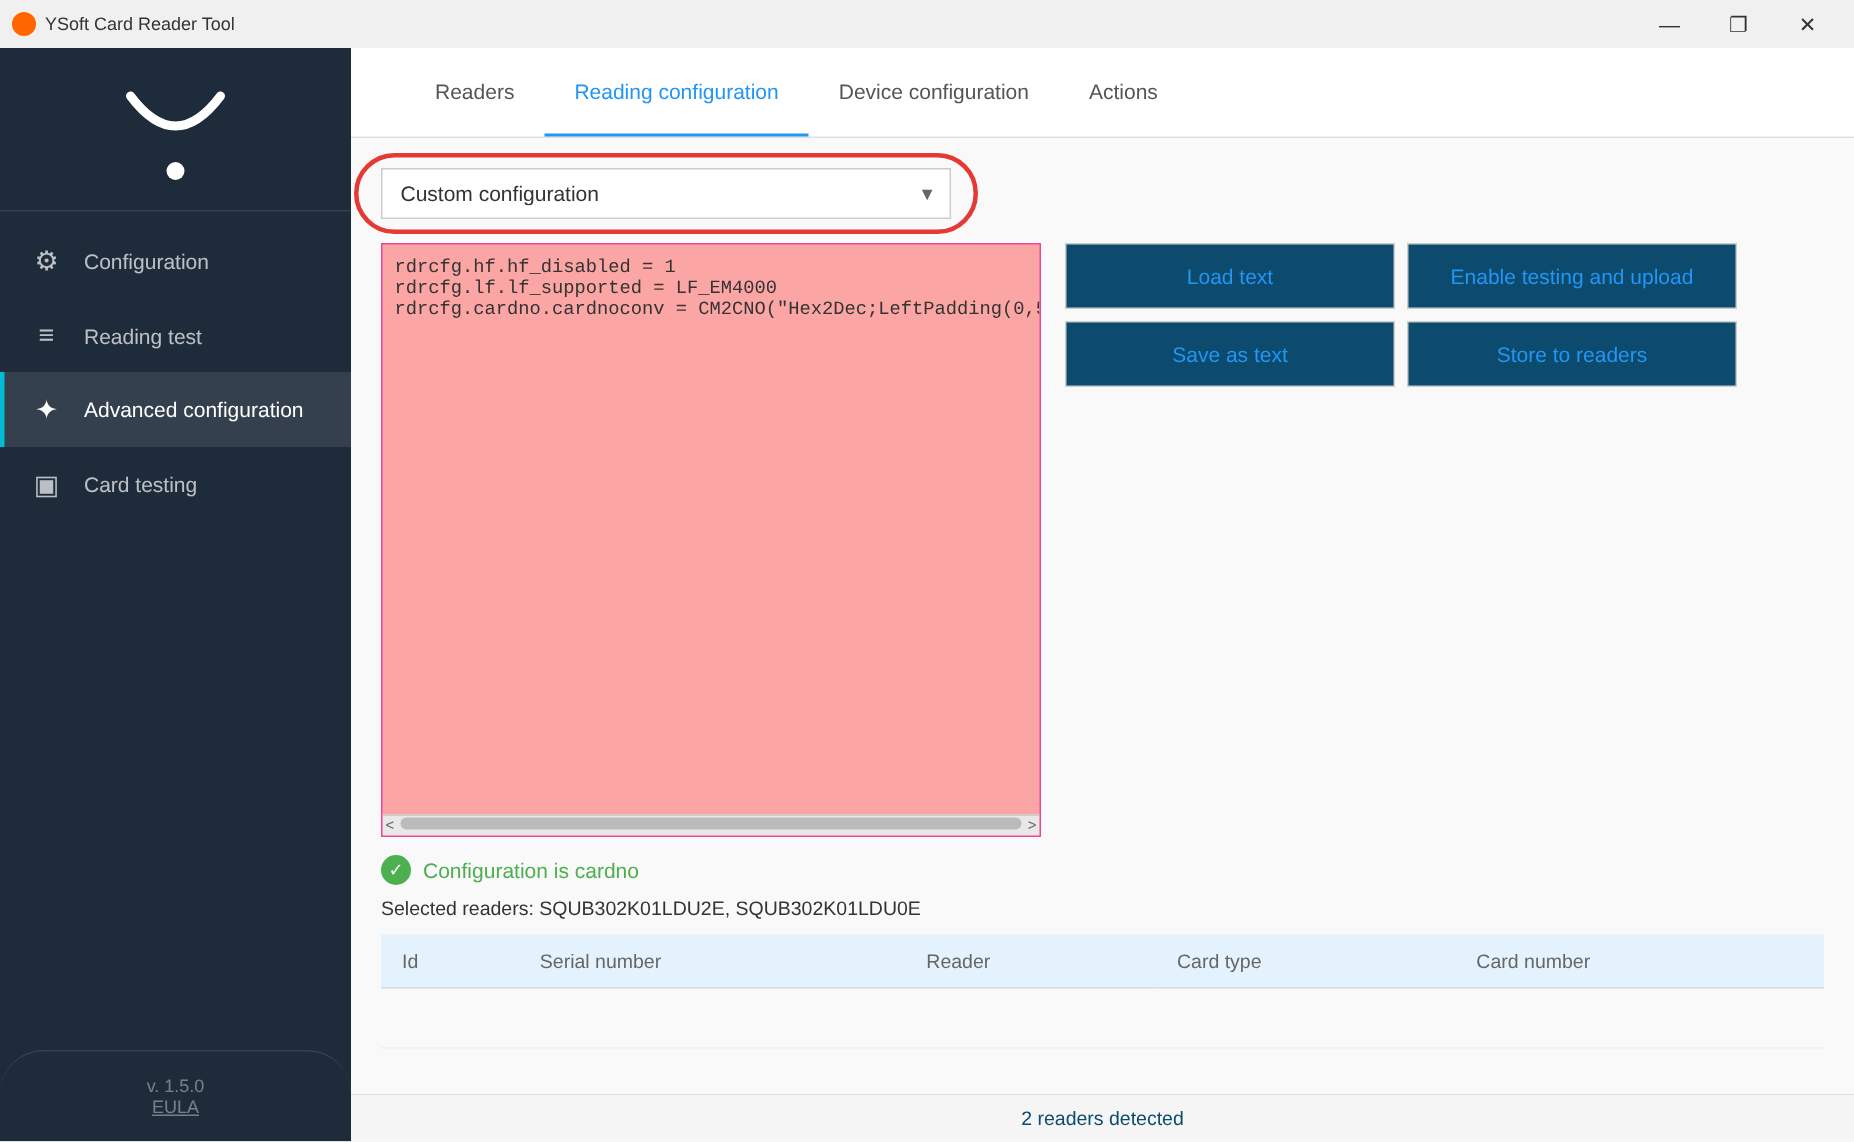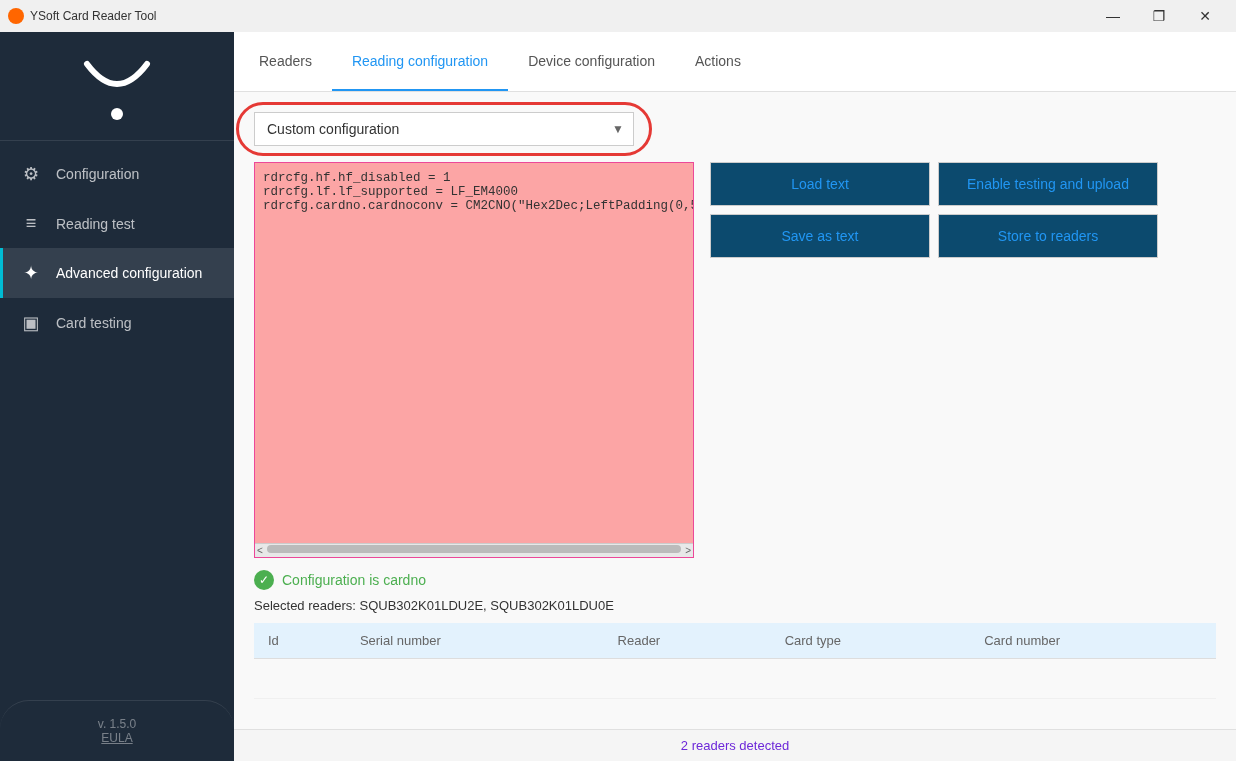--- a/index.html
+++ b/index.html
@@ -98,21 +98,21 @@
       display: flex;
       flex-direction: column;
       overflow: hidden;
     }
 
     
     .tabs {
       display: flex;
       align-items: flex-end;
       border-bottom: 1px solid #e0e0e0;
-      padding: 0 5px;
+      padding: 0 36px;
       height: 60px;
       flex-shrink: 0;
     }
     .tab {
       padding: 0 20px;
       height: 60px;
       display: flex;
       align-items: center;
       font-size: 14px;
       cursor: pointer;
@@ -299,21 +299,21 @@
 
     
     .statusbar {
       height: 32px;
       background: #f5f5f5;
       border-top: 1px solid #e0e0e0;
       display: flex;
       align-items: center;
       justify-content: center;
       font-size: 13px;
-      color: #6d28d9;
+      color: #0c4a6e;
       flex-shrink: 0;
     }
 
     
     .logo-svg { display: block; }
   </style>
 </head>
 <body>
 
 <div class="titlebar">

